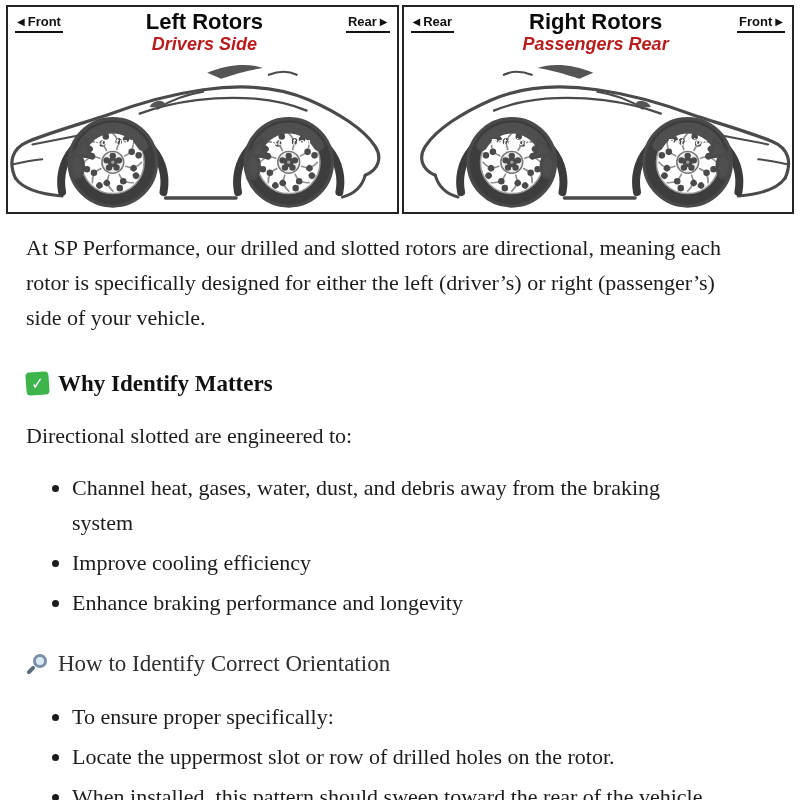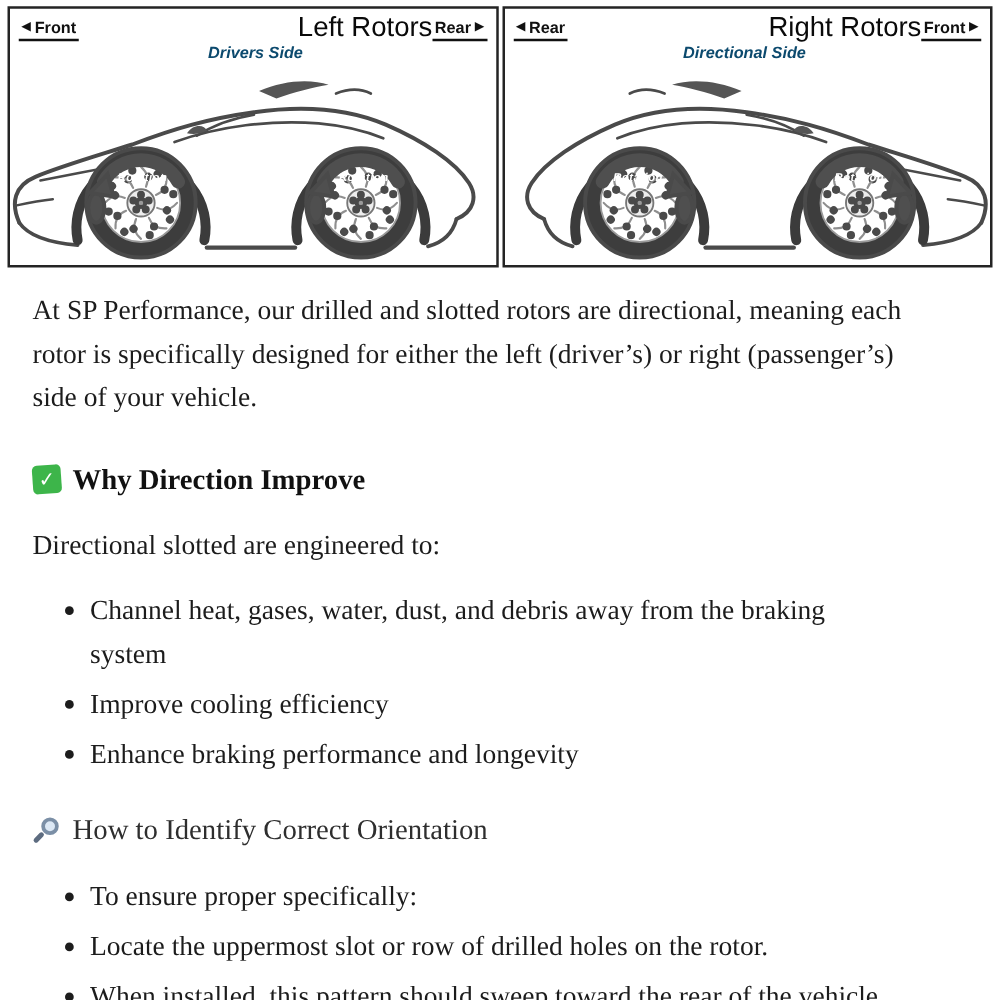--- a/index.html
+++ b/index.html
@@ -23,22 +23,22 @@
     font-family:"Liberation Sans", sans-serif;
   }
   .corner-label {
     display:flex; align-items:center; gap:3px;
     font-weight:bold; font-size:13px; color:#111;
     border-bottom:2.5px solid #111; padding:0 2px 2px 2px;
     margin-top:2px; white-space:nowrap;
   }
   .arrow-glyph { font-size:10px; line-height:1; font-family:"DejaVu Sans", sans-serif; }
   .panel-title-wrap { flex:1; text-align:center; margin-top:-2px; }
-  .panel-title { font-size:22px; font-weight:normal; color:#0a0a0a; line-height:1.1;text-align:right; }
-  .panel-subtitle { font-size:13px; font-weight:bold; font-style:italic; color:#0c4a6e; }
+  .panel-title { font-size:22px; font-weight:bold; color:#0a0a0a; line-height:1.1; }
+  .panel-subtitle { font-size:18px; font-weight:bold; font-style:italic; color:#b91c1c; }
 
   .car-svg { position:absolute; left:0; top:44px; width:100%; height:161px; }
   .mirrored { transform:scaleX(-1); }
 
   .rotation-label {
     position:absolute; top:130px; transform:translateX(-50%);
     color:#fff; font-family:"Liberation Sans", sans-serif;
     font-size:9px; font-weight:bold; font-style:italic;
     letter-spacing:.4px; pointer-events:none;
   }
@@ -159,21 +159,21 @@
     </div>
 
     <div class="panel">
       <div class="panel-header">
         <span class="corner-label">
           <span class="arrow-glyph">◀</span>
           <span>Rear</span>
         </span>
         <span class="panel-title-wrap">
           <div class="panel-title">Right Rotors</div>
-          <div class="panel-subtitle">Directional Side</div>
+          <div class="panel-subtitle">Passengers Rear</div>
         </span>
         <span class="corner-label">
           <span>Front</span>
           <span class="arrow-glyph">▶</span>
         </span>
       </div>
       <svg class="car-svg mirrored" viewBox="0 0 390 162">
           <use href="#car"></use>
         </svg>
       <span class="rotation-label" style="left:107px">Rotation</span>
@@ -181,21 +181,21 @@
     </div>
 
   </div>
 
   <div class="content">
 
     <p class="intro">At SP Performance, our drilled and slotted rotors are directional, meaning each rotor is specifically designed for either the left (driver’s) or right (passenger’s) side of your vehicle.</p>
 
     <h2 class="section-heading">
       <span class="check-icon">✓</span>
-      <span>Why Direction Improve</span>
+      <span>Why Identify Matters</span>
     </h2>
 
     <p class="lead">Directional slotted are engineered to:</p>
 
     <ul>
       <li>Channel heat, gases, water, dust, and debris away from the braking system</li>
       <li>Improve cooling efficiency</li>
       <li>Enhance braking performance and longevity</li>
     </ul>
 

